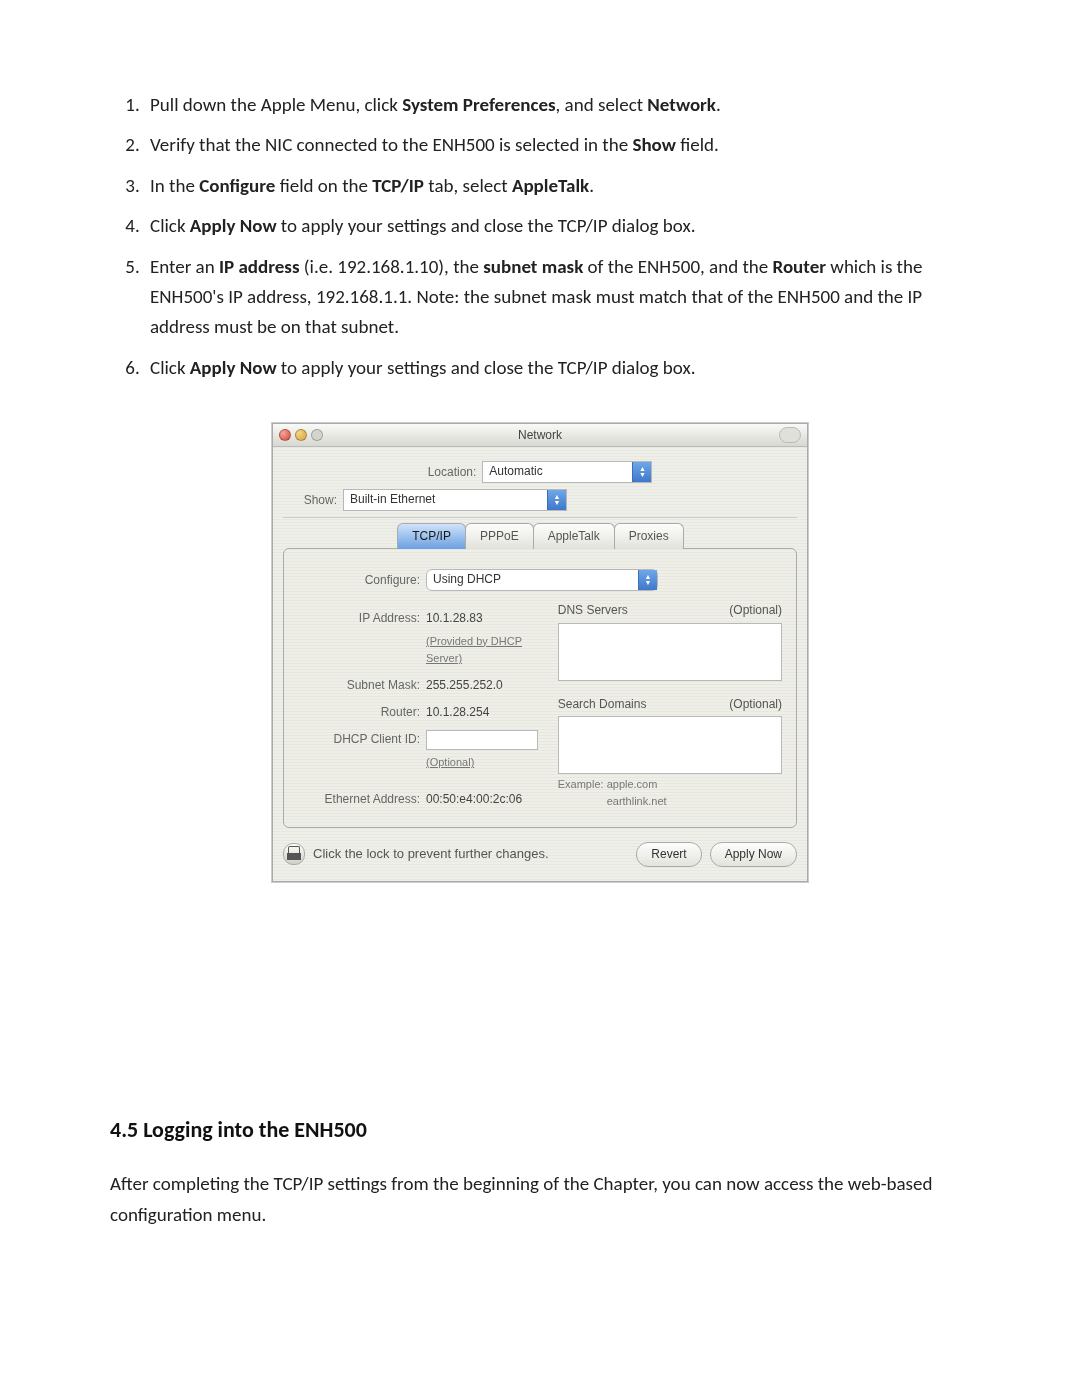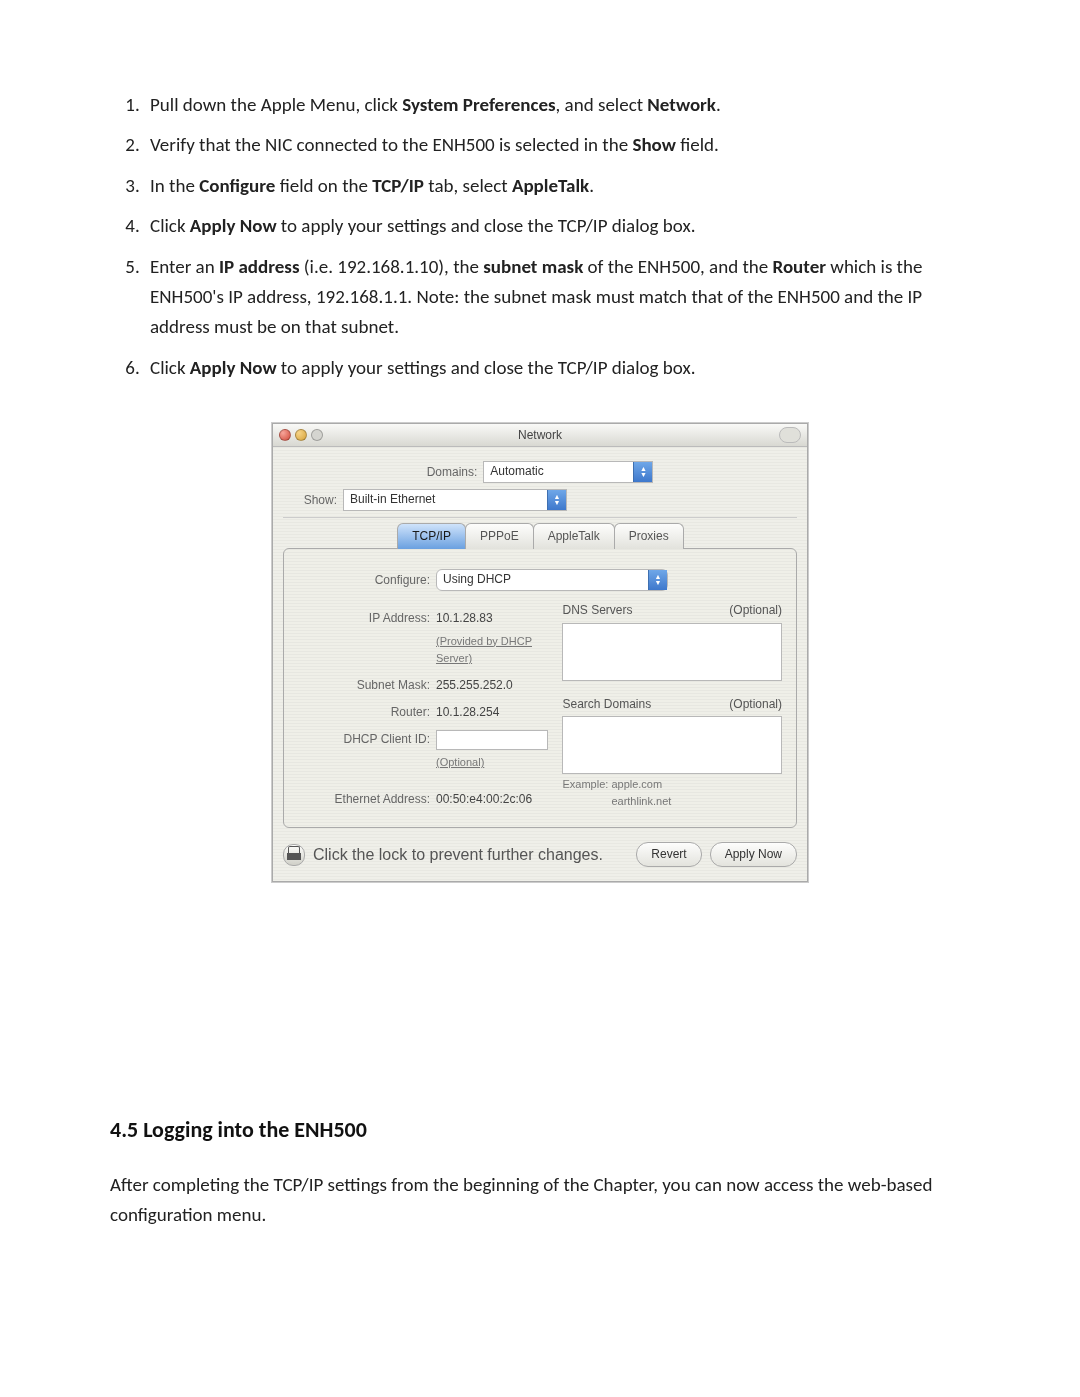--- a/index.html
+++ b/index.html
@@ -69,21 +69,21 @@
   .tabbar { display:flex; justify-content:center; position:relative; top:1px;}
   .tab {
     padding:3px 14px; border:1px solid #aaa; border-bottom:none;
     border-radius:6px 6px 0 0; background:linear-gradient(#fdfdfc,#e2e2dc);
     font-size:12px; color:#555; margin-right:-1px;
   }
   .tab.active { background:linear-gradient(#cfe3fb,#6aa0e0); color:#1a1a1a; }
   .tabpane {
     border:1px solid #aaa; border-radius:6px; background:#efefe8;
     background-image: linear-gradient(#e7e7e1 1px, transparent 1px); background-size: 100% 3px;
-    padding:14px 14px 10px 26px;
+    padding:14px 14px 10px 16px;
   }
   .two-col { display:flex; gap:11px; margin-top:10px;}
   .col-left { flex:1.1;}
   .col-right { flex:1;}
   .fields .row { margin:8px 0;}
   .fields .label { width:120px;}
   .fields .val { font-size:12px; color:#444;}
   .sub { font-size:11px; color:#777; margin-left:126px; margin-top:-4px;text-decoration:underline;}
   .textbox { background:#fff; border:1px solid #b8b8b8; height:18px; width:110px;}
   .rt-head { display:flex; justify-content:space-between; font-size:12px; color:#555; margin-bottom:2px;}
@@ -95,21 +95,21 @@
     border:1px solid #aaa; display:flex; align-items:center; justify-content:center;
   }
   .lock-glyph { width:10px; height:10px; border:1.5px solid #555; border-radius:2px 2px 0 0; border-bottom:none; position:relative; top:-3px;}
   .lock-glyph::after { content:""; position:absolute; left:-2px; top:6px; width:14px; height:7px; background:#555;}
   .aqua-btn {
     display:inline-block; padding:2px 14px; border:1px solid #aaa;
     border-radius:12px; background:linear-gradient(#fdfdfc,#e3e3dd);
     font-size:12px; color:#333;
   }
   .footer-row .spacer { flex:1; }
-  .footer-row .msg { font-size:16px; color:#555;}
+  .footer-row .msg { font-size:13px; color:#555;}
 
   h2.section-heading {
     font-size: 22px;
     font-weight: 700;
     margin: 0 0 22px 0;
     color:#111;
   }
   p.body-text { margin:0 0 12px 0; }
 </style>
 </head>
@@ -143,21 +143,21 @@
       <span class="tl yellow"></span>
       <span class="tl green"></span>
     </div>
     <div class="title">Network</div>
     <div class="pill"></div>
   </div>
 
   <div class="win-body">
 
     <div class="row" style="justify-content:center;">
-      <span class="label">Domains:</span>
+      <span class="label">Location:</span>
       <span class="select" style="width:142px;">
         <span>Automatic</span>
         <span class="arrows">▲<br>▼</span>
       </span>
     </div>
 
     <div class="row">
       <span class="label" style="width:54px;">Show:</span>
       <span class="select" style="width:196px;">
         <span>Built-in Ethernet</span>

